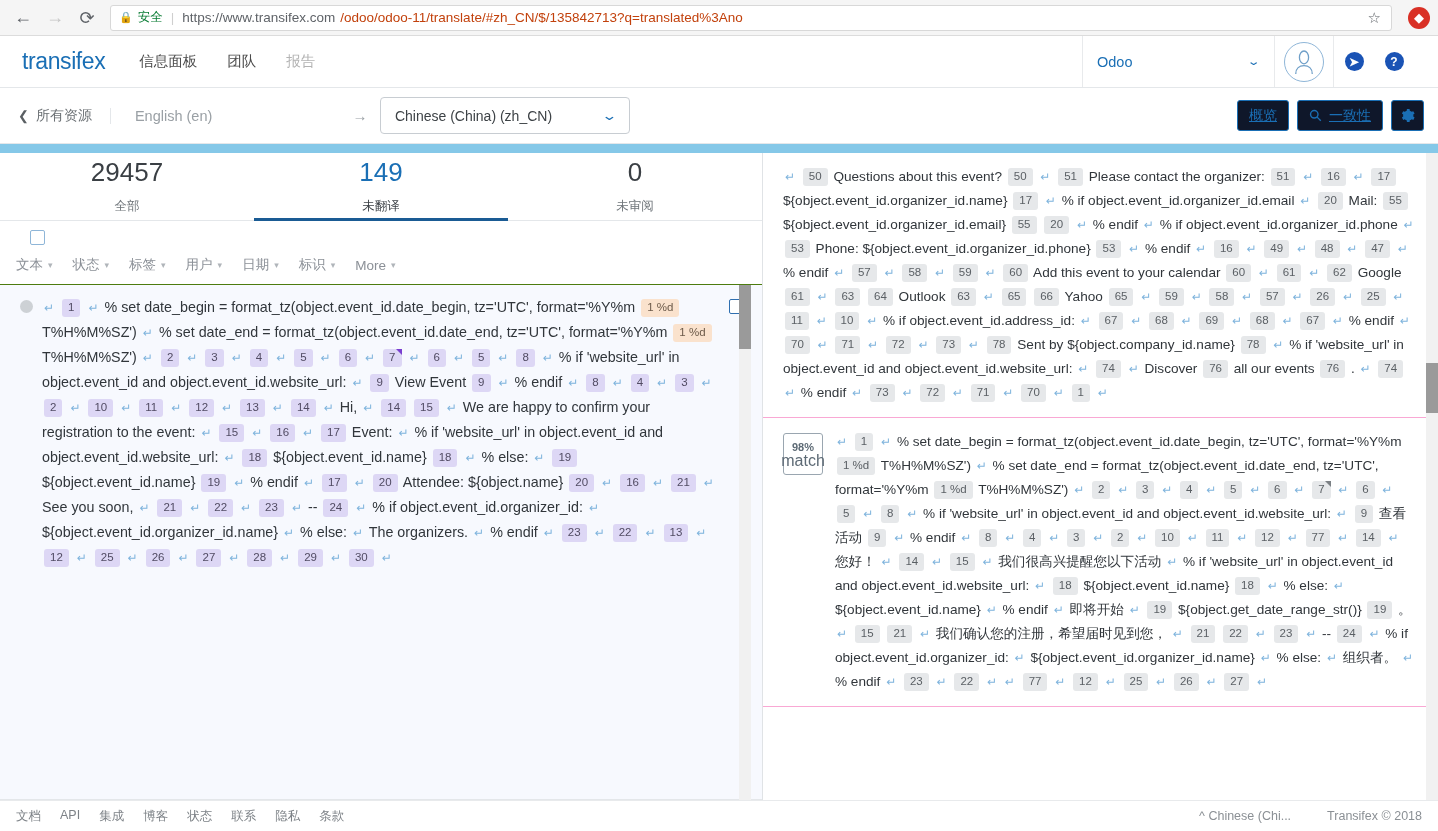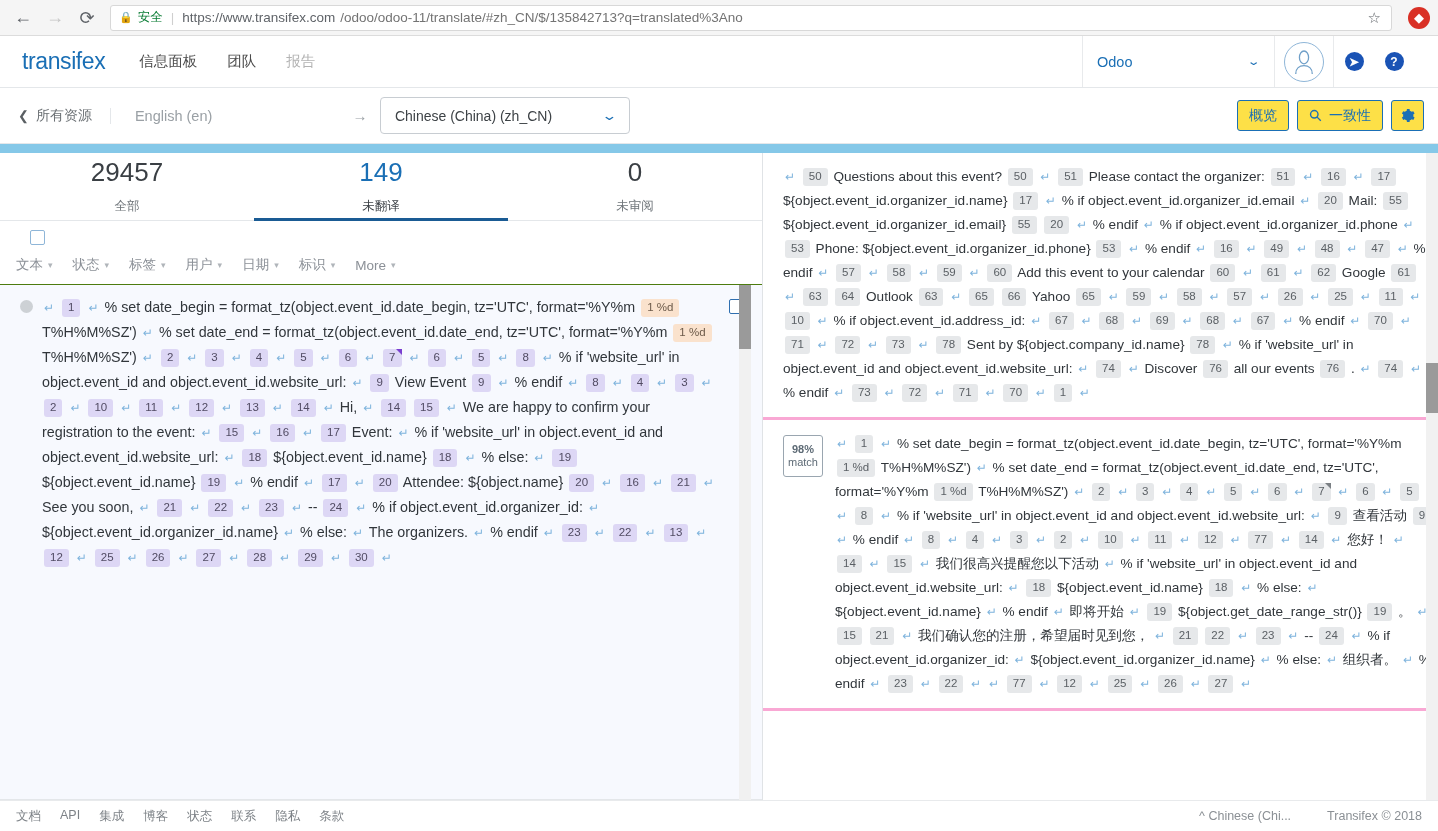--- a/index.html
+++ b/index.html
@@ -40,21 +40,21 @@
     display: flex;
     align-items: center;
     padding: 0 8px;
     font-size: 13.5px;
     gap: 5px;
   }
   .lock-ico { color: #0a7c34; font-size: 11px; }
   .secure-label { color: #0a7c34; font-size: 12.5px; }
   .url-sep { color: #cfcfcf; margin: 0 3px; }
   .url-domain { color: #5f6368; }
-  .url-path { color: #737373; }
+  .url-path { color: #c2410c; }
   .star-ico { color: #5f6368; font-size: 15px; margin-left: auto; padding-right: 2px;}
   .ext-ico {
     width: 22px; height: 22px; border-radius: 50%;
     background: #d93025; margin-left: 8px;
     display:flex; align-items:center; justify-content:center;
     color:#fff; font-size: 13px;
   }
 
   
   .tx-header {
@@ -131,25 +131,26 @@
     font-size: 14px; color: #3d4246;
     background:#fff;
   }
   .lang-target .chev { color: #1a6fb5; font-size: 13px; }
   .lb-right { margin-left:auto; display:flex; gap: 8px; align-items:center; }
   .btn-outline {
     height: 31px;
     border: 1px solid #1a6fb5;
     border-radius: 3px;
     color: #1a6fb5;
-    background: #fde047;
+    background: #0f172a;
     font-size: 14px;
     display:flex; align-items:center; gap:7px;
     padding: 0 11px;
     font-family: "Liberation Sans", sans-serif;
+    text-decoration: underline;
   }
   .btn-outline.sq { width: 33px; padding: 0; justify-content:center; }
 
   
   .progress-strip { height: 9px; background: #85c8e8; width: 100%; }
 
   
   .main {
     display: flex;
     height: calc(831px - 36px - 52px - 56px - 9px - 31px);
@@ -303,36 +304,36 @@
   .sbar {
     position: absolute;
     width: 12px;
     background: #f1f1f1;
     right: 0;
   }
   .sthumb { position:absolute; left:0; width:12px; background:#9a9a9a; border-radius:0; }
 
   
   .rp-item {
-    padding: 12px 4px 12px 20px;
-    border-bottom: 3px solid #f9a8d4;
+    padding: 12px 22px 12px 20px;
+    border-bottom: 1px solid #f9a8d4;
     display: flex;
     gap: 12px;
   }
   .match-badge {
     width: 40px; height: 42px; flex: 0 0 auto;
     border: 1px solid #9aa6b0;
     border-radius: 3px;
     display:flex; flex-direction:column; align-items:center; justify-content:center;
     color: #5d6a75;
     line-height: 13px;
     margin-top: 3px;
   }
   .match-badge .mp { font-size: 11px; font-weight: bold; }
-  .match-badge .ml { font-size: 11px; }
+  .match-badge .ml { font-size: 16px; }
   .added-by {
     margin-top: 12px;
     font-size: 12.5px;
     color: #9aa0a5;
   }
   .added-by b { color: #6c7277; font-weight: bold; }
   .added-by a { color: #2f7dc4; text-decoration: none; }
 
   
   .footer {

